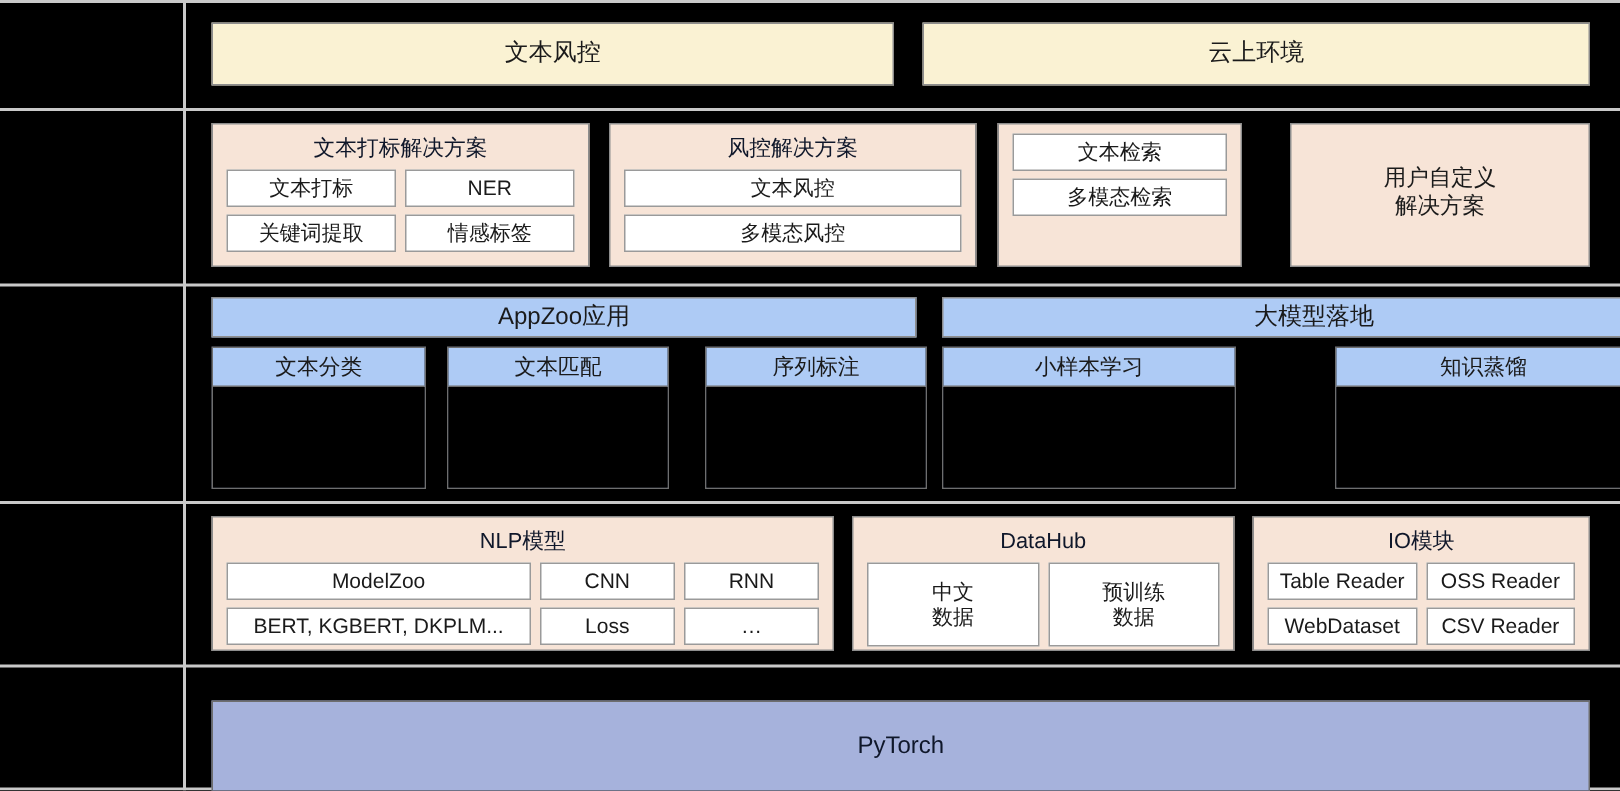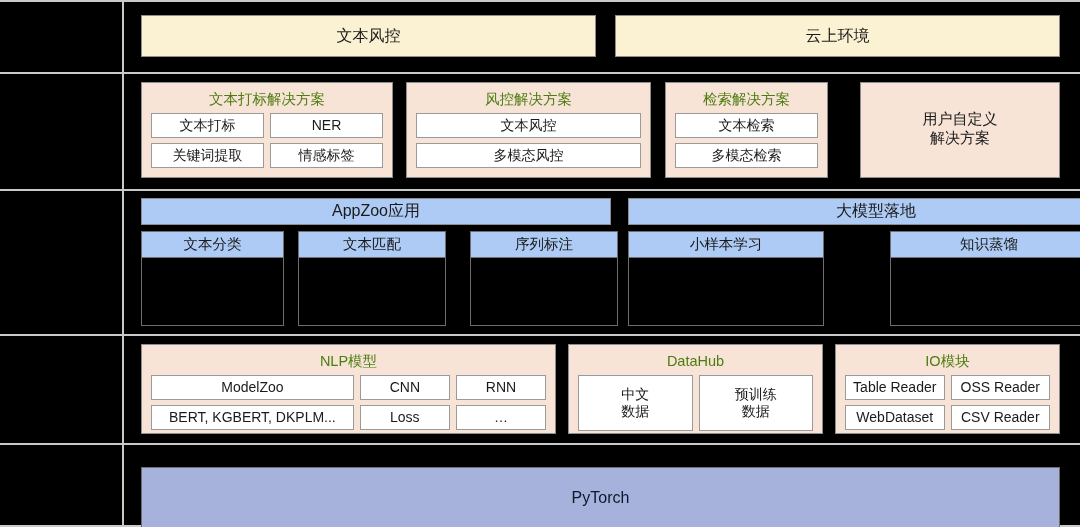--- a/index.html
+++ b/index.html
@@ -59,21 +59,21 @@
     background: #f7e4d7;
     flex-direction: column;
     justify-content: flex-start;
     align-items: stretch;
     padding: 6px 9px 8px 9px;
   }
   .peach > .grp-title {
     font-size: 14.5px;
     text-align: center;
     padding: 1px 0 5px 0;
-    color: #4d7c0f;
+    color: #0f172a;
   }
 
   .peach.centeronly {
     justify-content: center;
     align-items: center;
     font-size: 15px;
   }
 
   .white-chip {
     box-sizing: border-box;
@@ -219,21 +219,20 @@
     <div class="grp-title">风控解决方案</div>
     <div class="chip-row">
       <div class="white-chip">文本风控</div>
     </div>
     <div class="chip-row">
       <div class="white-chip">多模态风控</div>
     </div>
   </div>
 
   <div class="box peach" style="left:665px; top:82px; width:163px; height:96px;">
-    <div class="grp-title">检索解决方案</div>
     <div class="chip-row">
       <div class="white-chip">文本检索</div>
     </div>
     <div class="chip-row">
       <div class="white-chip">多模态检索</div>
     </div>
   </div>
 
   <div class="box peach centeronly" style="left:860px; top:82px; width:200px; height:96px;">
     <div>用户自定义</div>

